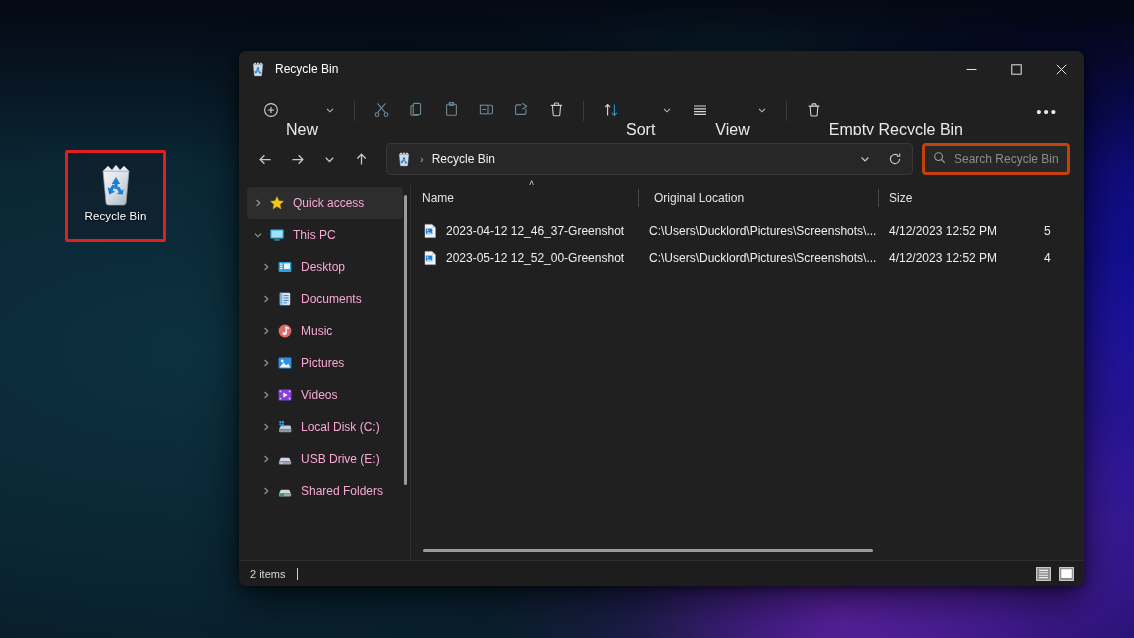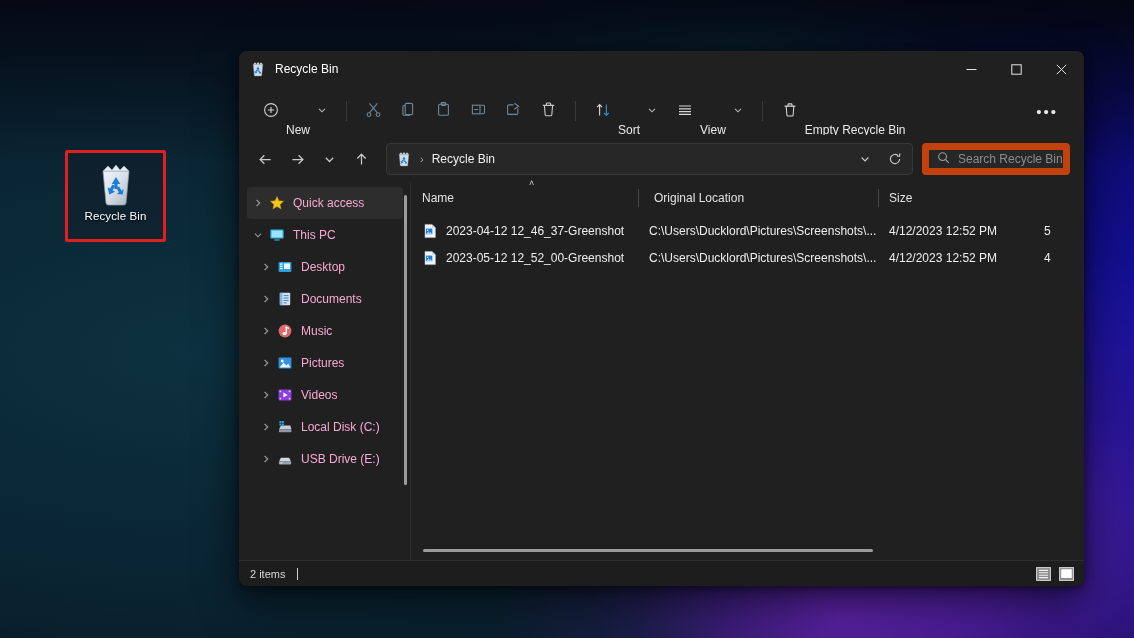--- a/index.html
+++ b/index.html
@@ -119,21 +119,21 @@
     font-size: 12px;
     white-space: nowrap;
   }
   .cmd-icon-only { padding: 0 9px; }
   .cmd-sep {
     width: 1px; height: 20px;
     background: #3b3b3b;
     margin: 0 9px;
     flex: 0 0 auto;
   }
-  .cmd-label { font-size: 12px; color: #e9e9e9; margin-top: 37px; }
+  .cmd-label { font-size: 16px; color: #e9e9e9; margin-top: 37px; }
   .chev { opacity: .85; }
   .spacer { flex: 1; }
   .ellipsis-btn {
     height: 32px; padding: 0 12px;
     display: flex; align-items: center; justify-content: center;
     border-radius: 4px;
     color: #e8e8e8; font-size: 15px; letter-spacing: 2px;
   }
 
   
@@ -170,21 +170,21 @@
   .addr-right { margin-left: auto; display: flex; align-items: center; }
   .addr-btn {
     width: 30px; height: 28px;
     display: flex; align-items: center; justify-content: center;
     border-radius: 4px; color: #c8c8c8;
   }
   .searchbox {
     width: 148px; height: 32px;
     margin-left: 9px;
     background: #272727;
-    border: 7px solid #c2410c;
+    border: 3px solid #c2410c;
     border-radius: 4px;
     display: flex; align-items: center;
     padding: 0 8px;
     gap: 8px;
     flex: 0 0 auto;
   }
   .search-ph { font-size: 12px; color: #8d8d8d; white-space: nowrap; }
 
   
   .wbody {
@@ -772,20 +772,35 @@
           <span class="nav-ico">
             <svg viewBox="0 0 16 16" width="16" height="16">
               <path d="M2 10.4 L3.9 6.8 H12.1 L14 10.4 Z" fill="#d2d8de"></path>
               <rect x="1.9" y="10.4" width="12.2" height="3.1" rx="0.9" fill="#9aa4b0"></rect>
               <rect x="3.2" y="11.6" width="2.4" height="0.8" fill="#e8edf2"></rect>
             </svg>
           </span>
           <span class="nav-label">USB Drive (E:)</span>
         </div>
 
+        <div class="nav-item indent">
+          <span class="nav-twisty">
+            <svg width="10" height="10" viewBox="0 0 10 10" fill="none" stroke="currentColor" stroke-width="1.1">
+                <polyline points="3.6,2 6.8,5 3.6,8"></polyline>
+              </svg>
+          </span>
+          <span class="nav-ico">
+            <svg viewBox="0 0 16 16" width="16" height="16">
+              <path d="M2 10.4 L3.9 6.8 H12.1 L14 10.4 Z" fill="#d2d8de"></path>
+              <rect x="1.9" y="10.4" width="12.2" height="3.1" rx="0.9" fill="#9aa4b0"></rect>
+              <rect x="2.4" y="10.6" width="4.6" height="2.7" fill="#27a35c"></rect>
+            </svg>
+          </span>
+          <span class="nav-label">Shared Folders</span>
+        </div>
 
         <div class="sb-scroll"></div>
         <div class="sb-divider"></div>
       </div>
 
       <div class="content">
         <div class="colhead">
           <div class="col col-name">
             <span class="sort-arrow">˄</span>
             <span>Name</span>

